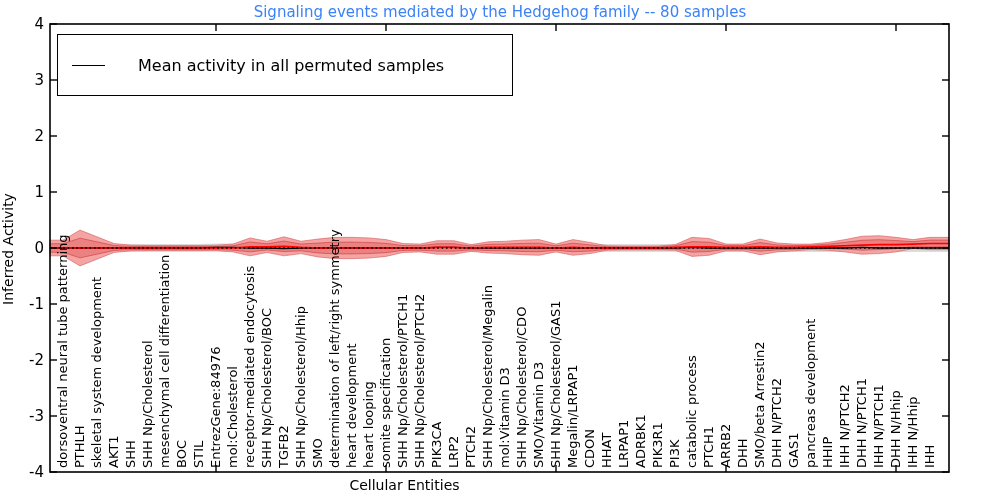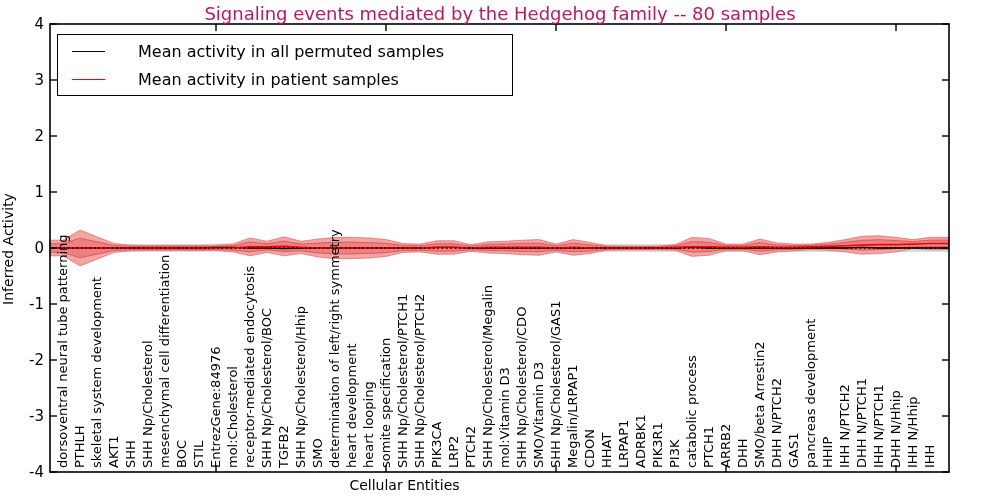--- a/index.html
+++ b/index.html
@@ -4,21 +4,21 @@
 <style>
   html,body { margin:0; padding:0; background:#ffffff; }
   .figure {
     position:relative; width:1000px; height:500px; background:#ffffff;
     font-family:"DejaVu Sans","Liberation Sans",sans-serif; color:#000;
     overflow:hidden;
   }
   .figure svg { position:absolute; left:0; top:0; }
   .chart-title {
     position:absolute; left:0; top:3px; width:1000px; text-align:center;
-    font-size:18px; color:#be185d;
+    font-size:15px; color:#3b82f6;
   }
   .xlabel {
     position:absolute; left:0; top:477px; width:809px; text-align:center;
     font-size:14px;
   }
   .ylabel {
     position:absolute; left:-57px; top:241px; width:130px; height:16px;
     text-align:center; font-size:14px; transform:rotate(-90deg);
   }
   .ytick {
@@ -158,19 +158,15 @@
     </div>
 
   <div class="ylabel">Inferred Activity</div>
   <div class="xlabel">Cellular Entities</div>
 
   <div class="legend">
     <div class="legend-row">
       <span class="legend-swatch" id="sw0" style="border-top-color: rgb(0, 0, 0);"></span>
       <span class="legend-label">Mean activity in all permuted samples</span>
     </div>
-    <div class="legend-row">
-      <span class="legend-swatch" id="sw1" style="border-top-color: rgb(255, 0, 0);"></span>
-      <span class="legend-label">Mean activity in patient samples</span>
-    </div>
   </div>
 
 </div>
 
 </body></html>

